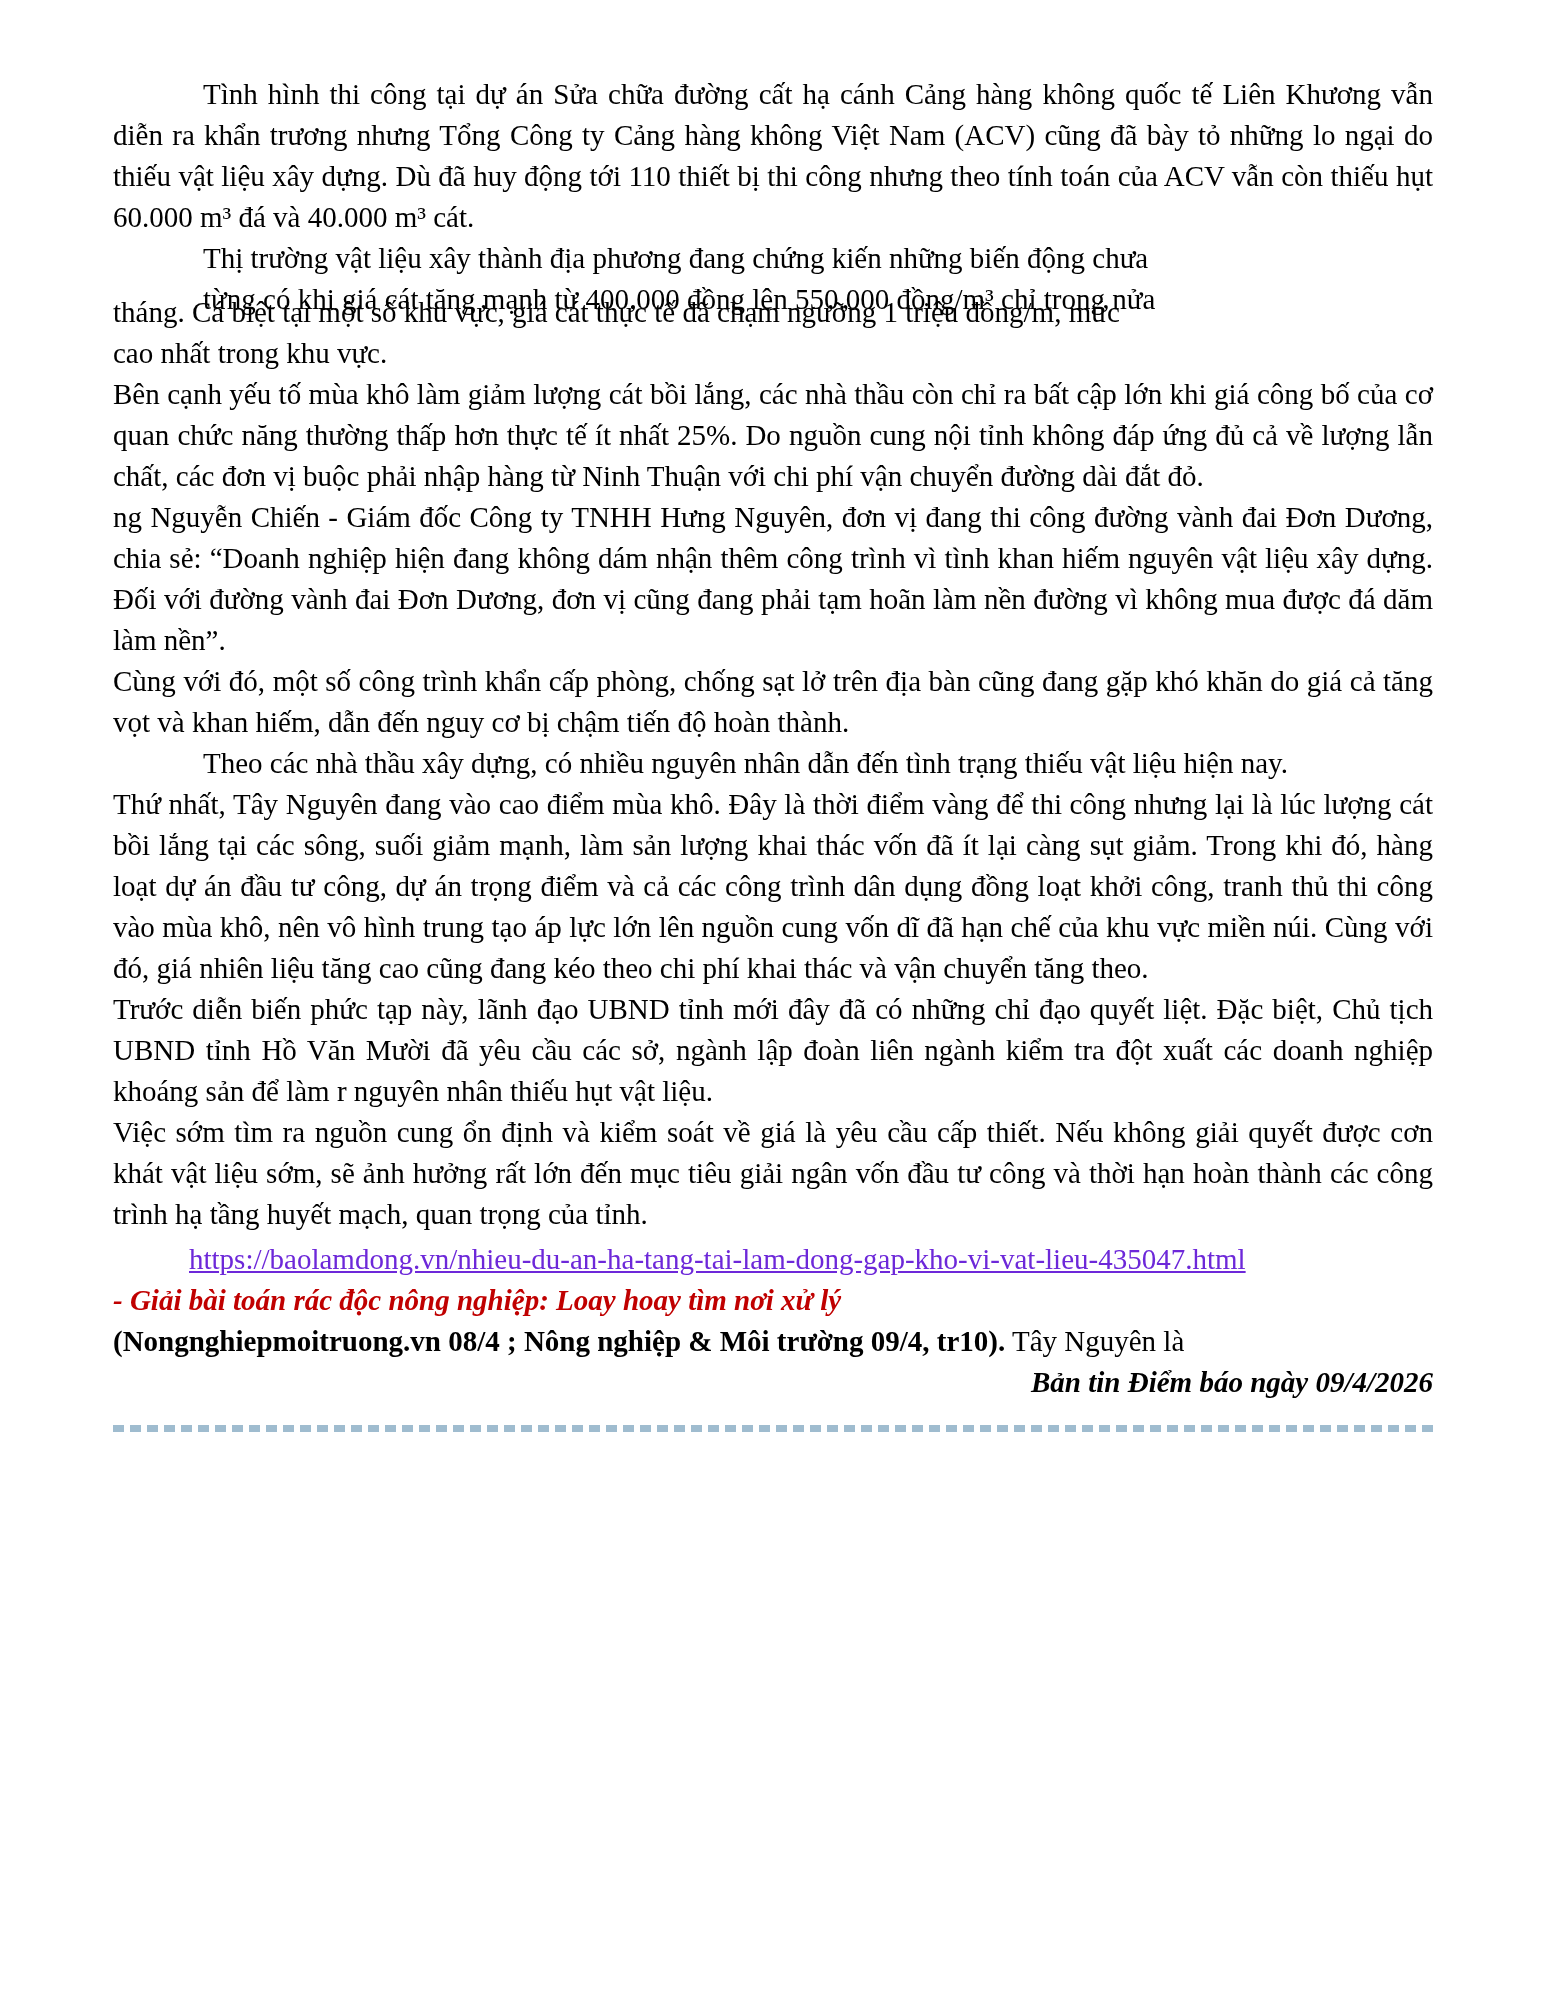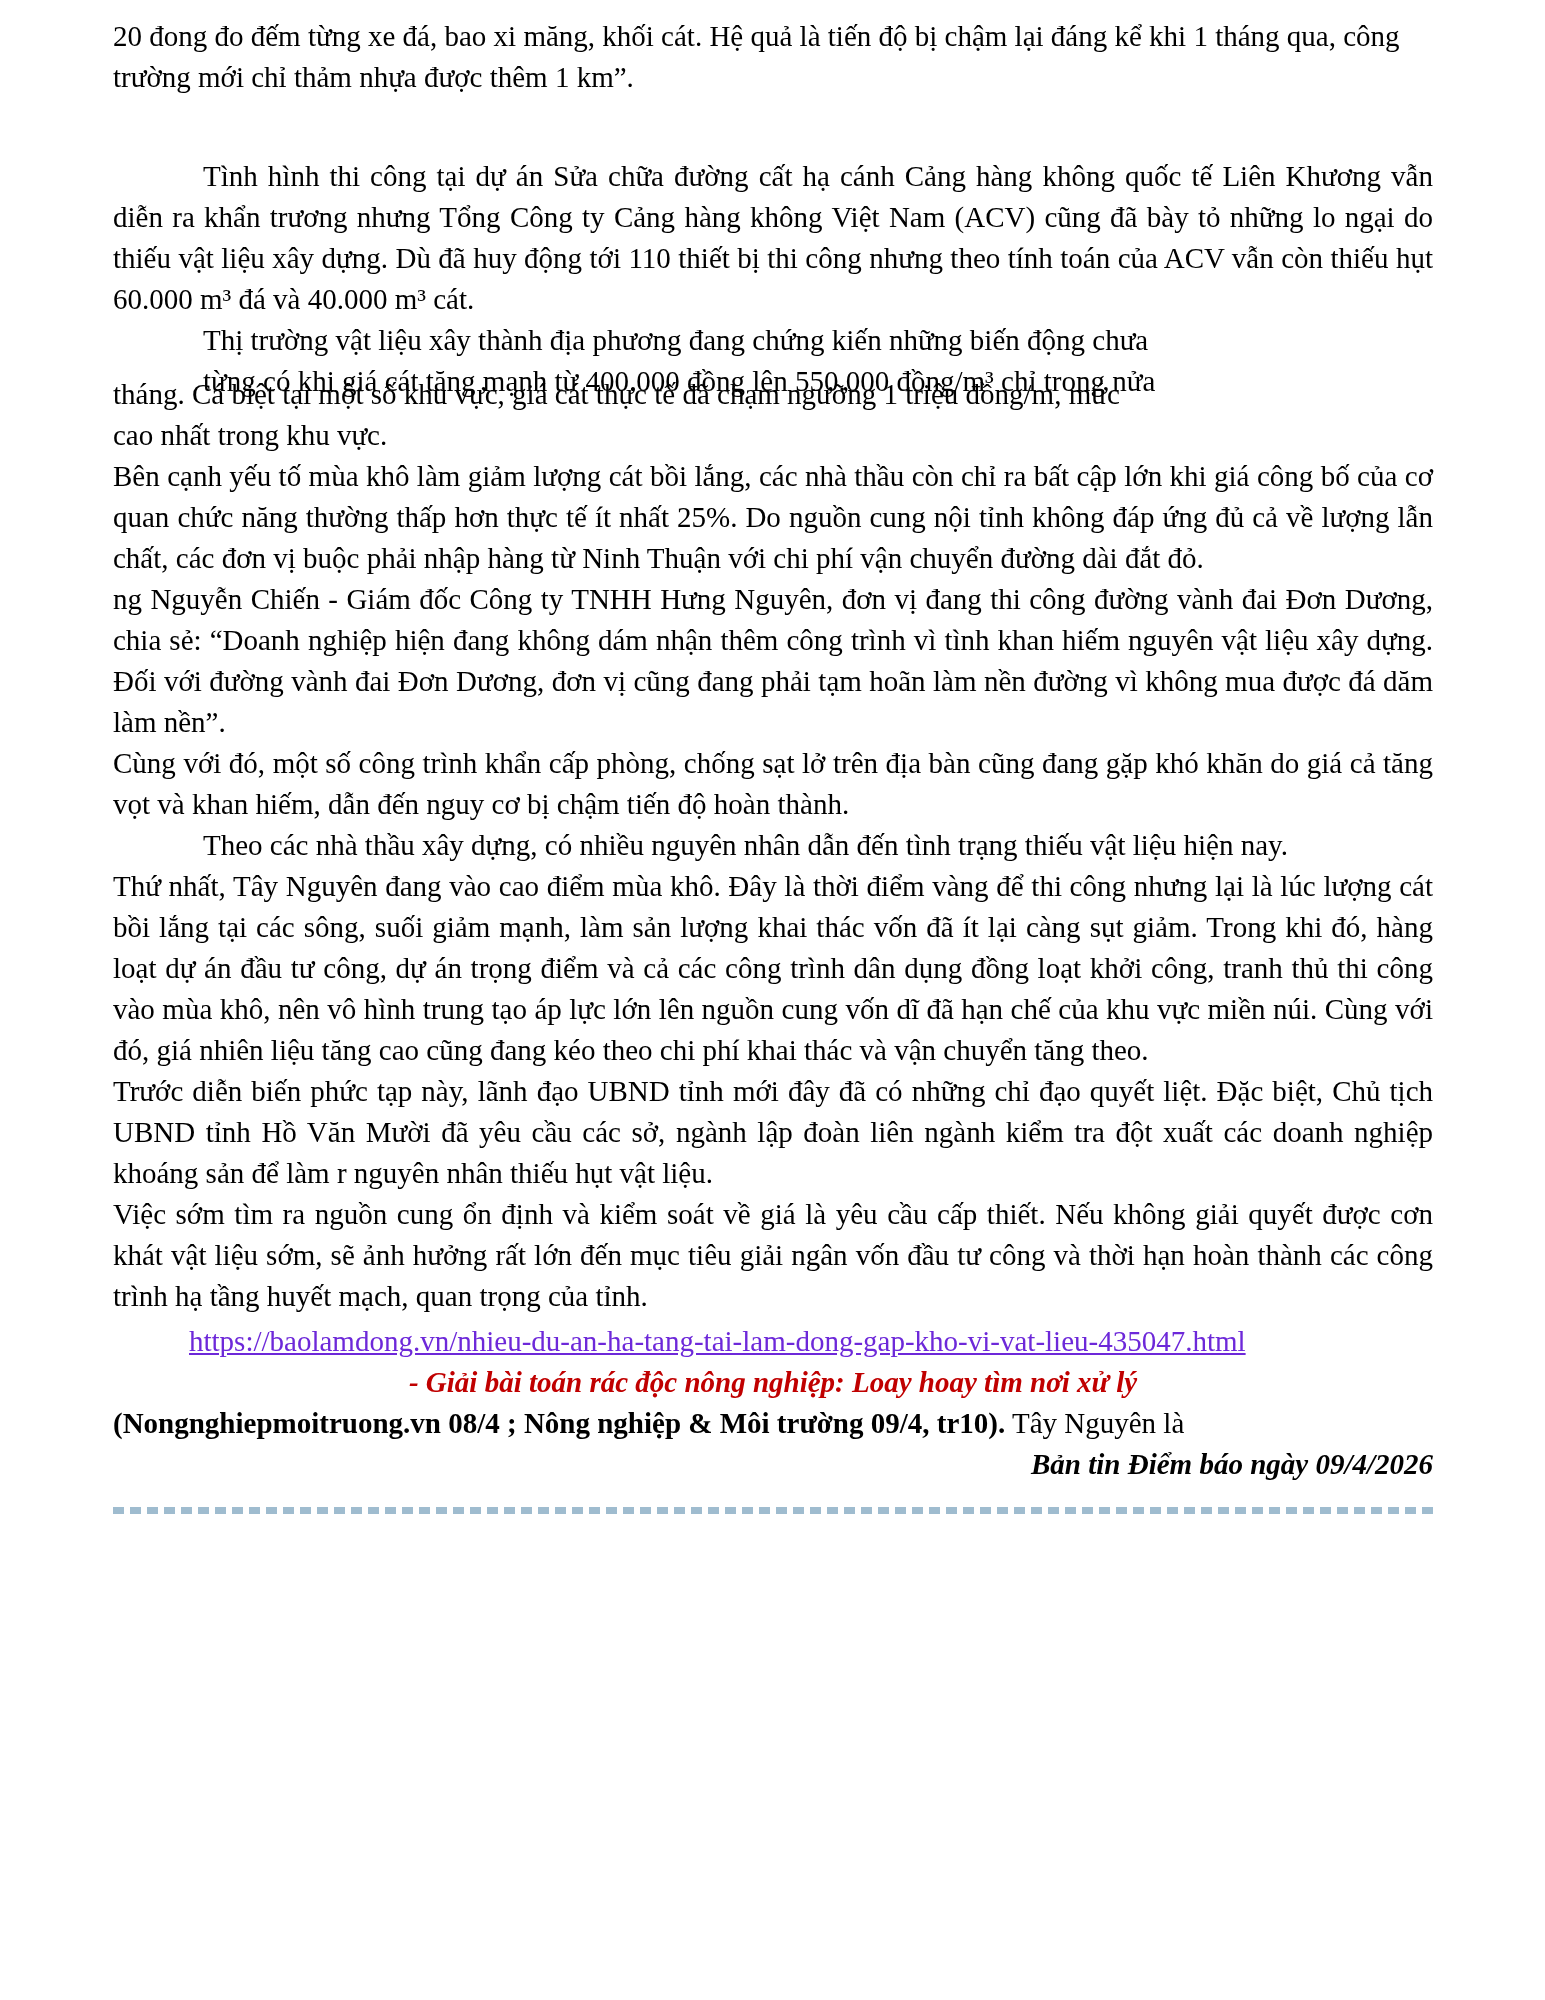--- a/index.html
+++ b/index.html
@@ -21,21 +21,21 @@
   .line.indent { padding-left: 90px; }
   .overlap-up { margin-top: -28px; }
   .link-para {
     margin: 4px 0 0 0;
     text-indent: 76px;
     text-align: left;
   }
   .doc-link { color: #6d28d9; text-decoration: underline; cursor: pointer; }
   .headline-red {
     margin: 0;
-    text-align: center;
+    text-align: left;
     color: #c00000;
     font-weight: bold;
     font-style: italic;
   }
   .source-line { margin: 0; text-align: justify; }
   .bold-ital { font-weight: bold; }
   .bulletin {
     margin: 0;
     text-align: right;
     font-weight: bold;
@@ -45,21 +45,20 @@
     margin-top: 22px;
     height: 7px;
     background: repeating-linear-gradient(90deg, #9fbccf 0 11px, transparent 11px 17px);
   }
 </style>
 </head>
 <body>
 
 <div class="page">
 
-  <p class="para noj">20 đong đo đếm từng xe đá, bao xi măng, khối cát. Hệ quả là tiến độ bị chậm lại đáng kể khi 1 tháng qua, công trường mới chỉ thảm nhựa được thêm 1 km”.</p>
 
   <p class="para indent-first gap-top">Tình hình thi công tại dự án Sửa chữa đường cất hạ cánh Cảng hàng không quốc tế Liên Khương vẫn diễn ra khẩn trương nhưng Tổng Công ty Cảng hàng không Việt Nam (ACV) cũng đã bày tỏ những lo ngại do thiếu vật liệu xây dựng. Dù đã huy động tới 110 thiết bị thi công nhưng theo tính toán của ACV vẫn còn thiếu hụt 60.000 m³ đá và 40.000 m³ cát.</p>
 
   <div class="para">
     <div class="line indent">Thị trường vật liệu xây thành địa phương đang chứng kiến những biến động chưa</div>
     <div class="line indent">từng có khi giá cát tăng mạnh từ 400.000 đồng lên 550.000 đồng/m³ chỉ trong nửa</div>
     <div class="line overlap-up">tháng. Cá biệt tại một số khu vực, giá cát thực tế đã chạm ngưỡng 1 triệu đồng/m, mức</div>
     <div class="line">cao nhất trong khu vực.</div>
   </div>
 

